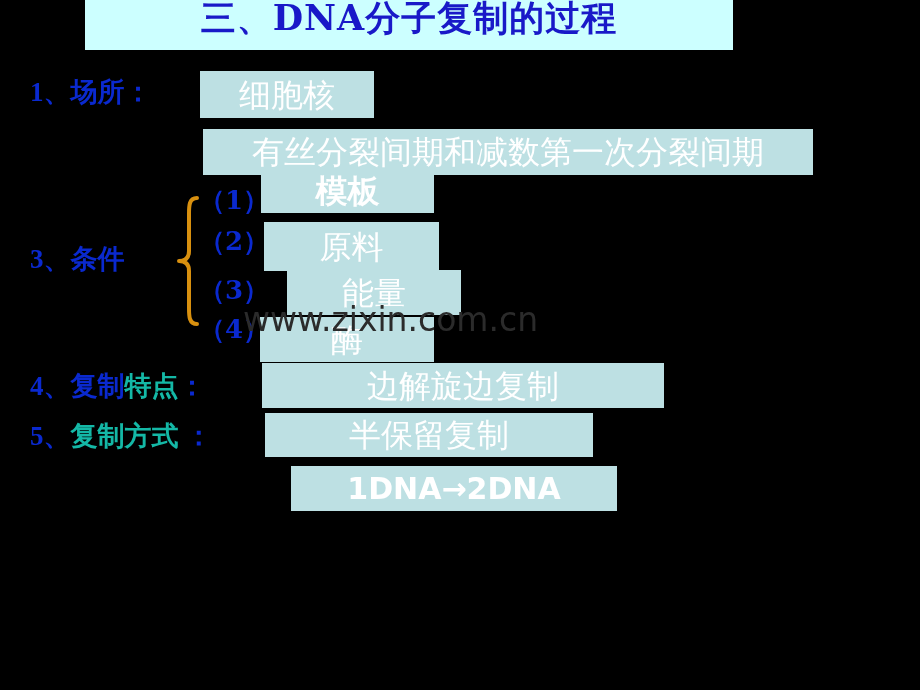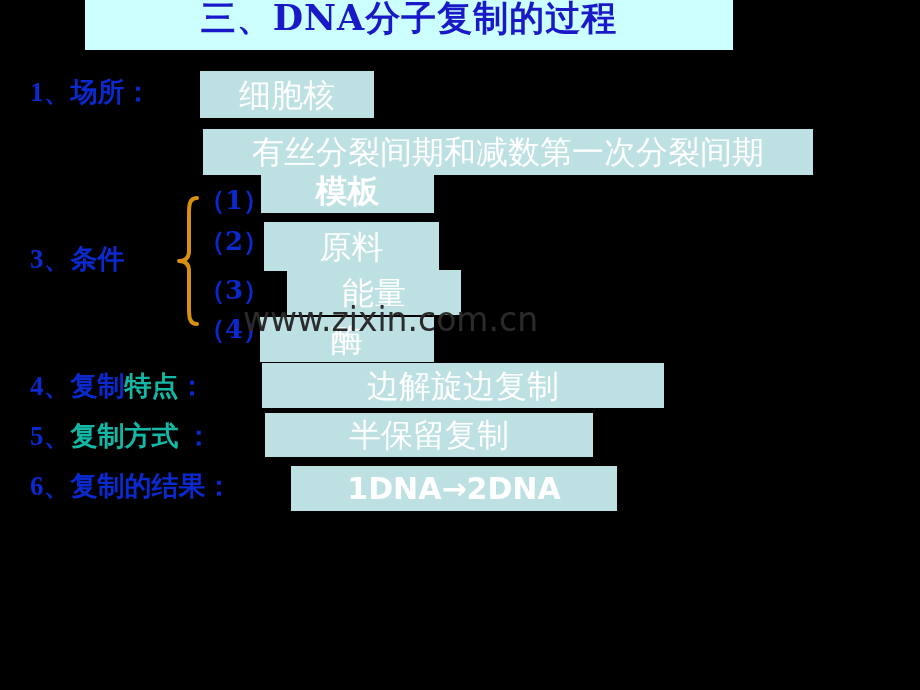--- a/index.html
+++ b/index.html
@@ -170,20 +170,17 @@
     <span class="ans-text">边解旋边复制</span>
   </div>
 
   <div class="label" style="left:30px; top:423px;">
     <span class="blue">5、</span><span class="red">复制方式</span><span class="blue"> ：</span>
   </div>
   <div class="ans-box" style="left:265px; top:413px; width:328px; height:44px;">
     <span class="ans-text">半保留复制</span>
   </div>
 
-  <div class="label" style="left:30px; top:473px;">
-    <span class="blue">6、复制的结果：</span>
-  </div>
   <div class="ans-box" style="left:291px; top:466px; width:326px; height:45px;">
     <span class="ans-text sans">1DNA→2DNA</span>
   </div>
 
 </div>
 
 </body></html>

